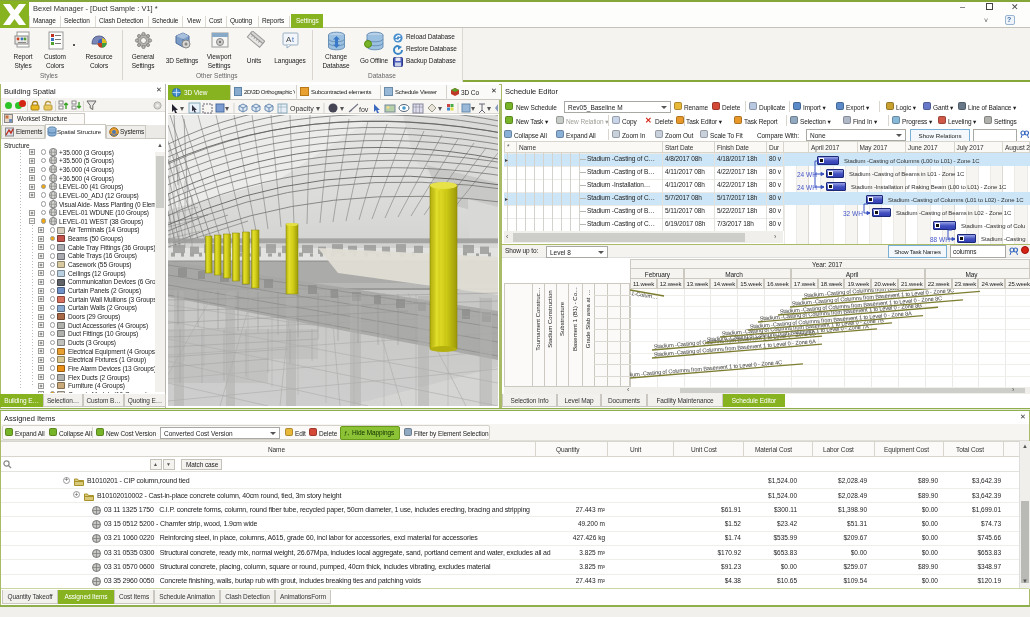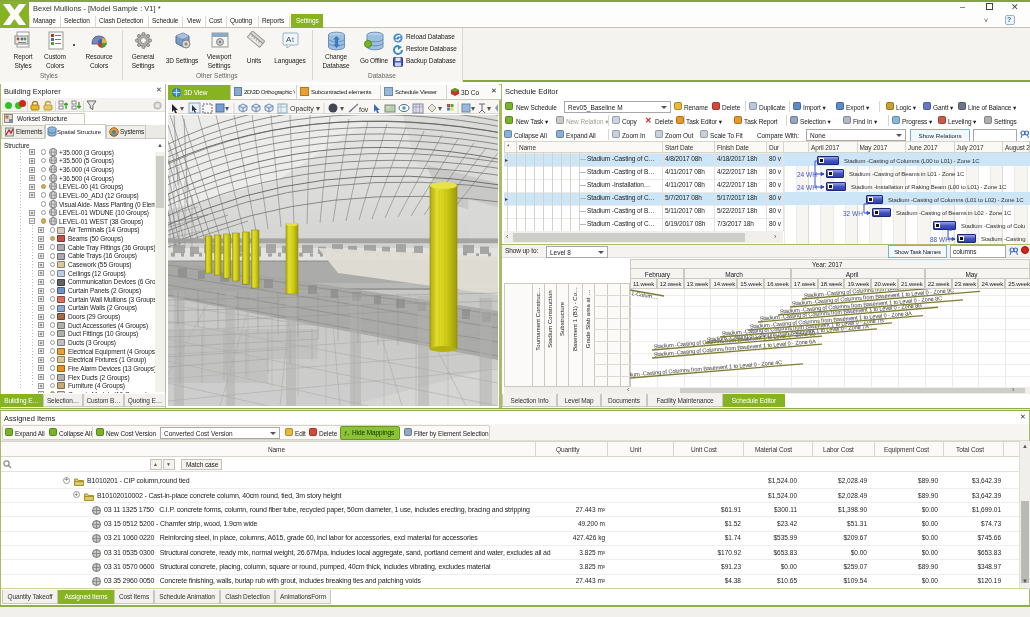--- a/index.html
+++ b/index.html
@@ -22,21 +22,21 @@
 .num{position:absolute;font-size:6.5px;color:#222;white-space:nowrap;transform:translateX(-100%);}
 </style>
 </head>
 <body>
 
 <div class="abs" style="left:0;top:0;width:1030px;height:28px;background:#fdfdfc;border-top:2px solid #85a639;border-bottom:1px solid #c5c2ba;"></div>
 <div class="abs" style="left:0;top:1px;width:29px;height:27px;background:#87b321;"></div>
 <svg class="abs" style="left:2px;top:3px" width="25" height="23" viewBox="0 0 25 23">
  <path d="M1 1 L8 1 L12.5 7 L17 1 L24 1 L16.5 11.5 L24 22 L17 22 L12.5 16 L8 22 L1 22 L8.5 11.5 Z" fill="#fff"></path>
 </svg>
-<div class="abs t8" style="left:33px;top:4px;color:#333;">Bexel Mullions - [Model Sample : V1] *</div>
+<div class="abs t8" style="left:33px;top:4px;color:#333;">Bexel Manager - [Duct Sample : V1] *</div>
 <div class="abs" style="left:960px;top:2px;font-size:9px;color:#444;">–</div>
 <div class="abs" style="left:986px;top:3px;width:7px;height:7px;border:1px solid #444;"></div>
 <div class="abs" style="left:1011px;top:2px;font-size:9px;color:#444;">✕</div>
 
 <div class="abs" style="left:28.5px;top:16px;width:1px;height:11px;background:#dedbd4;"></div>
 <div class="abs" style="left:60px;top:16px;width:1px;height:11px;background:#dedbd4;"></div>
 <div class="abs" style="left:94.5px;top:16px;width:1px;height:11px;background:#dedbd4;"></div>
 <div class="abs" style="left:147.5px;top:16px;width:1px;height:11px;background:#dedbd4;"></div>
 <div class="abs" style="left:182px;top:16px;width:1px;height:11px;background:#dedbd4;"></div>
 <div class="abs" style="left:204.5px;top:16px;width:1px;height:11px;background:#dedbd4;"></div>
@@ -177,21 +177,21 @@
 <div class="abs t7" style="left:272px;top:57px;width:36px;text-align:center;">Languages</div>
 <div class="abs t65" style="left:196px;top:72px;color:#666;">Other Settings</div>
 <div class="abs t7" style="left:319px;top:52px;width:34px;text-align:center;line-height:9px;">Change<br>Database</div>
 <div class="abs t7" style="left:354px;top:57px;width:40px;text-align:center;">Go Offline</div>
 <div class="abs t7" style="left:406px;top:33px;">Reload Database</div>
 <div class="abs t7" style="left:406px;top:45px;">Restore Database</div>
 <div class="abs t7" style="left:406px;top:57px;">Backup Database</div>
 <div class="abs t65" style="left:368px;top:72px;color:#666;">Database</div>
 
 <div class="abs" style="left:0;top:84px;width:166px;height:324px;background:#fff;border-left:1px solid #a9bb66;border-right:1px solid #b9b6ae;"></div>
-<div class="abs t8" style="left:4px;top:87px;">Building Explorer</div>
+<div class="abs t8" style="left:4px;top:87px;">Building Spatial</div>
 <div class="abs" style="left:156px;top:86px;font-size:7px;color:#333;">✕</div>
 <div class="abs" style="left:1px;top:98px;width:164px;height:14px;background:#f4f3f0;border-bottom:1px solid #e0ded8;"></div>
 <div id="bx-toolbar">
  <div class="ico" style="left:5px;top:102px;width:7px;height:7px;border-radius:50%;background:#2dc428;"></div>
  <div class="ico" style="left:15px;top:102px;width:7px;height:7px;border-radius:50%;background:#2dc428;"></div>
  <div class="ico" style="left:19px;top:100px;width:7px;height:7px;border-radius:50%;background:#d42414;"></div>
  <div class="vsep" style="left:27px;top:101px;height:10px;"></div>
  <svg class="abs" style="left:30px;top:100px" width="10" height="11">
       <rect x="1" y="5" width="8" height="5" rx="1" fill="#e8b820" stroke="#a8821a"></rect>
       <path d="M2.5 5 V3.5 A2.5 2 0 0 1 7.5 3.5 V5" fill="none" stroke="#a8821a" stroke-width="1.4"></path>

